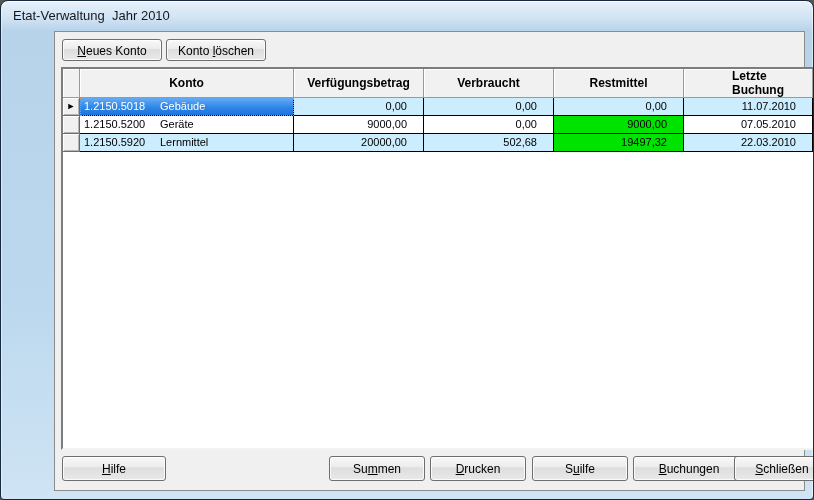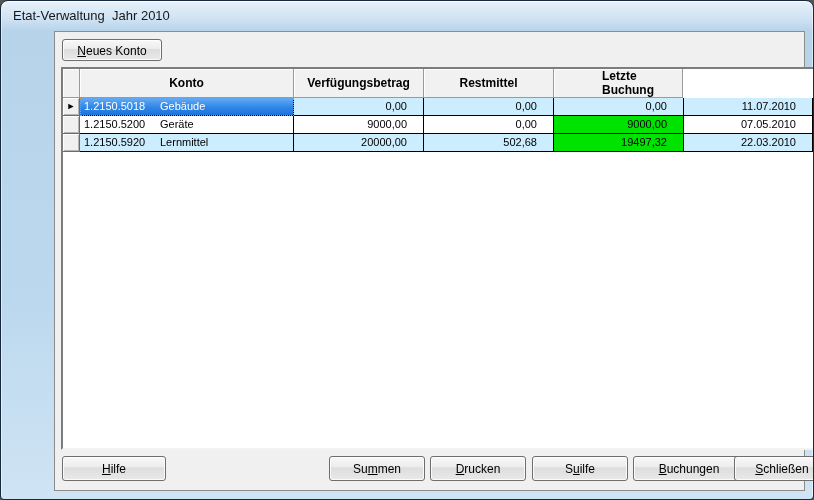--- a/index.html
+++ b/index.html
@@ -89,26 +89,28 @@
 
 <div class="window">
 
   <div class="titlebar">
     <span class="title">Etat-Verwaltung  Jahr 2010</span>
   </div>
 
   <div class="client">
 
     <button class="btn" style="left:7px;top:7px;width:100px;"><span></span><span class="accel">N</span><span>eues Konto</span></button>
+    <button class="btn" style="left:111px;top:7px;width:100px;"><span>Konto </span><span class="accel">l</span><span>öschen</span></button>
 
     <div class="grid">
       <div class="ghead">
         <div class="hc w-sel"></div>
         <div class="hc w-konto">Konto</div>
         <div class="hc w-num">Verfügungsbetrag</div>
+        <div class="hc w-num">Verbraucht</div>
         <div class="hc w-num">Restmittel</div>
         <div class="hc w-date hr">Letzte Buchung</div>
       </div>
 
       <div class="grow">
         <div class="selc w-sel">
             <span class="arrow">►</span>
           </div>
         <div class="dc w-konto selcell"><span class="knr">1.2150.5018</span><span class="knm">Gebäude</span></div>
         <div class="dc w-num num alt">0,00</div>

